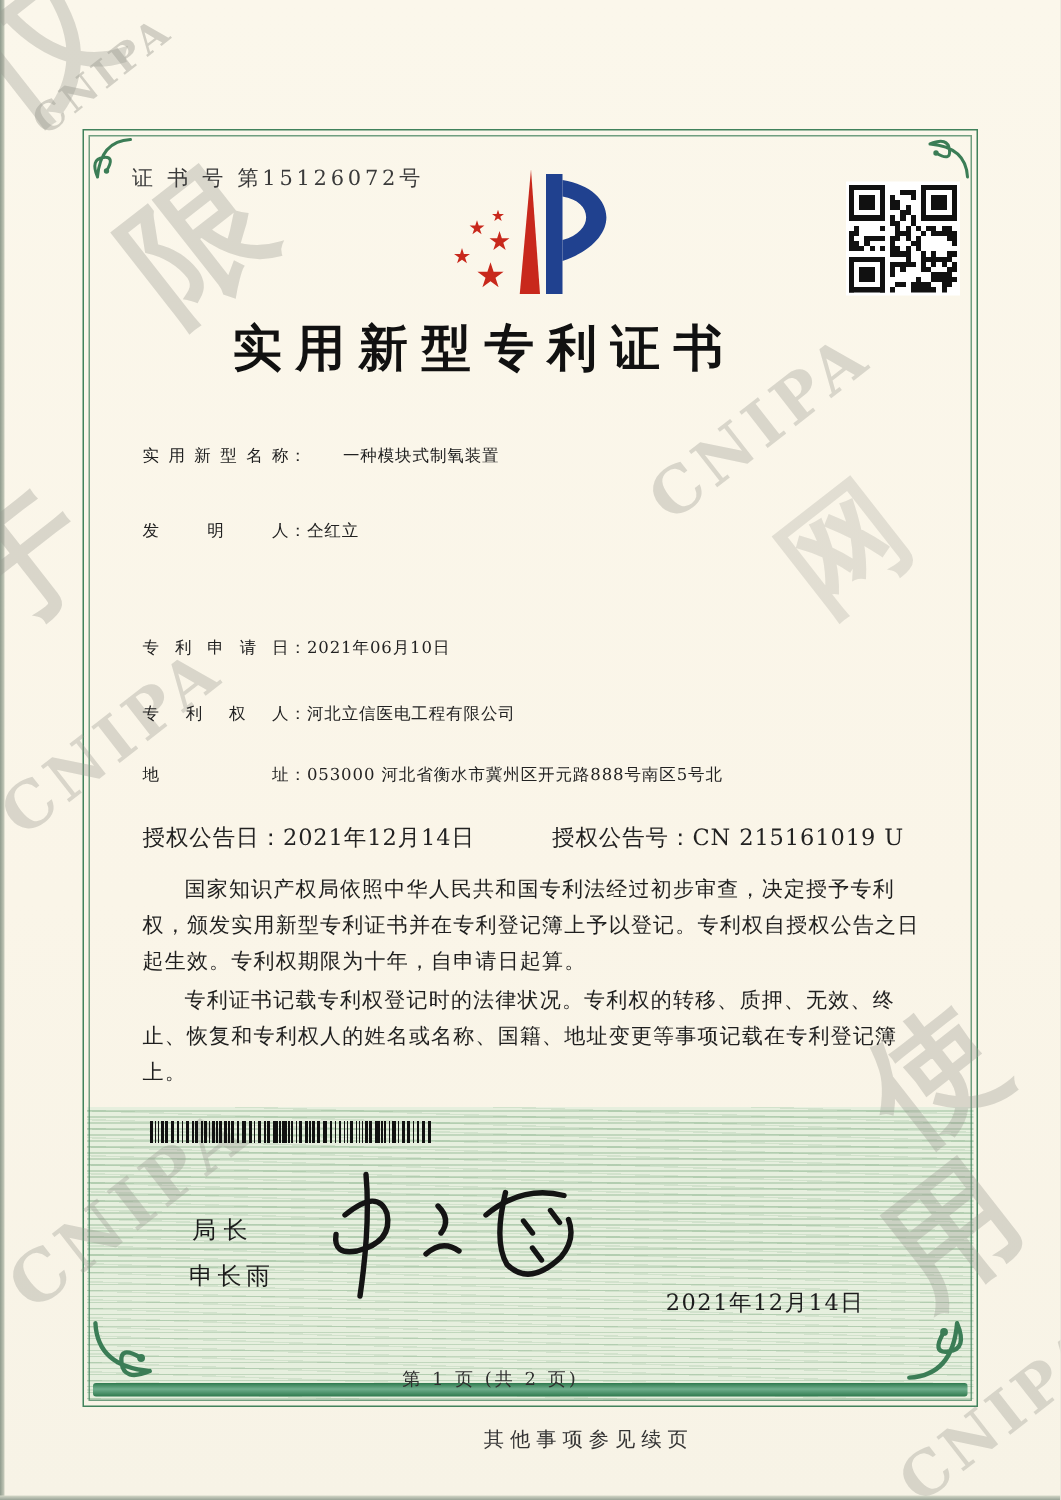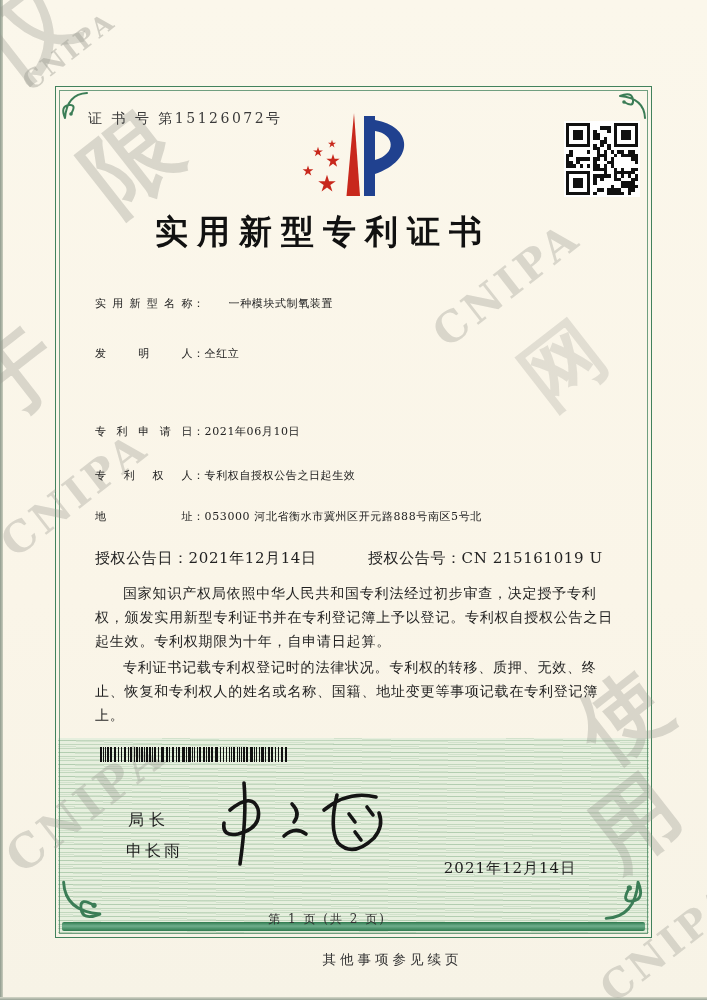--- a/index.html
+++ b/index.html
@@ -294,21 +294,21 @@
     <div class="frow f0">
       <span class="flabel">实用新型名称</span><span>：</span><span class="fvalue">一种模块式制氧装置</span>
     </div>
     <div class="frow f1">
       <span class="flabel">发明人</span><span>：</span><span class="fvalue">仝红立</span>
     </div>
     <div class="frow f3">
       <span class="flabel">专利申请日</span><span>：</span><span class="fvalue">2021年06月10日</span>
     </div>
     <div class="frow f4">
-      <span class="flabel">专利权人</span><span>：</span><span class="fvalue">专利权自授权公告之日起生效</span>
+      <span class="flabel">专利权人</span><span>：</span><span class="fvalue">河北立信医电工程有限公司</span>
     </div>
     <div class="frow f5">
       <span class="flabel">地址</span><span>：</span><span class="fvalue">053000 河北省衡水市冀州区开元路888号南区5号北</span>
     </div>
 
     <div class="grant-row">
       <span>授权公告日：</span><span>2021年12月14日</span>
       <span class="grant-number"><span>授权公告号：</span><span>CN 215161019 U</span></span>
     </div>
 

